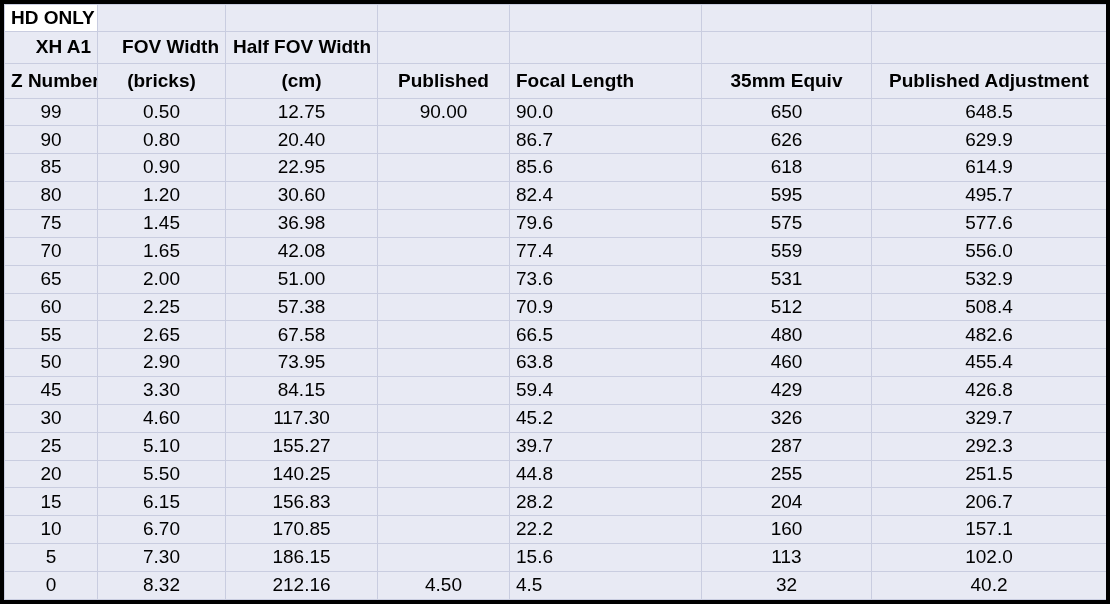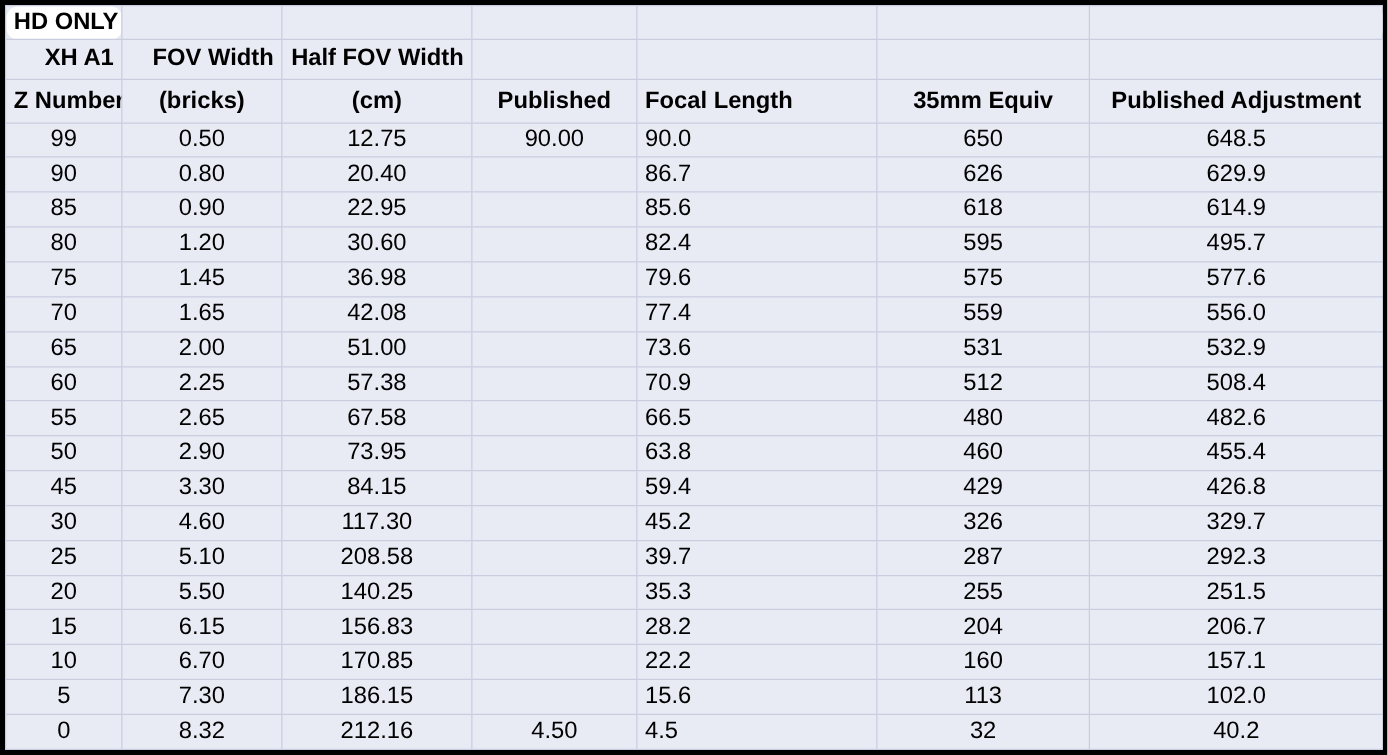--- a/index.html
+++ b/index.html
@@ -39,21 +39,21 @@
   
   col.c0 { width: 93px; }
   col.c1 { width: 128px; }
   col.c2 { width: 152px; }
   col.c3 { width: 132px; }
   col.c4 { width: 192px; }
   col.c5 { width: 170px; }
   col.c6 { width: 235px; }
 
   tr.hdr-row td { font-weight: bold; }
-  tr.hdr-row1 td { height: 22px; border-radius: 10px; }
+  tr.hdr-row1 td { height: 22px; }
   tr.hdr-row2 td { height: 26px; text-align: right; }
   tr.hdr-row3 td { height: 28px; }
   tr.data-row td { height: 22.5px; }
 
   .white-cell {
     background: #ffffff !important;
     text-align: left;
     font-weight: bold;
   }
   .ctr { text-align: center; }
@@ -206,32 +206,32 @@
           <td class="ctr">4.60</td>
           <td class="ctr">117.30</td>
           <td class="ctr"></td>
           <td class="rgt">45.2</td>
           <td class="ctr">326</td>
           <td class="ctr">329.7</td>
         </tr>
         <tr class="data-row">
           <td class="ctr">25</td>
           <td class="ctr">5.10</td>
-          <td class="ctr">208.58</td>
+          <td class="ctr">155.27</td>
           <td class="ctr"></td>
           <td class="rgt">39.7</td>
           <td class="ctr">287</td>
           <td class="ctr">292.3</td>
         </tr>
         <tr class="data-row">
           <td class="ctr">20</td>
           <td class="ctr">5.50</td>
           <td class="ctr">140.25</td>
           <td class="ctr"></td>
-          <td class="rgt">35.3</td>
+          <td class="rgt">44.8</td>
           <td class="ctr">255</td>
           <td class="ctr">251.5</td>
         </tr>
         <tr class="data-row">
           <td class="ctr">15</td>
           <td class="ctr">6.15</td>
           <td class="ctr">156.83</td>
           <td class="ctr"></td>
           <td class="rgt">28.2</td>
           <td class="ctr">204</td>

